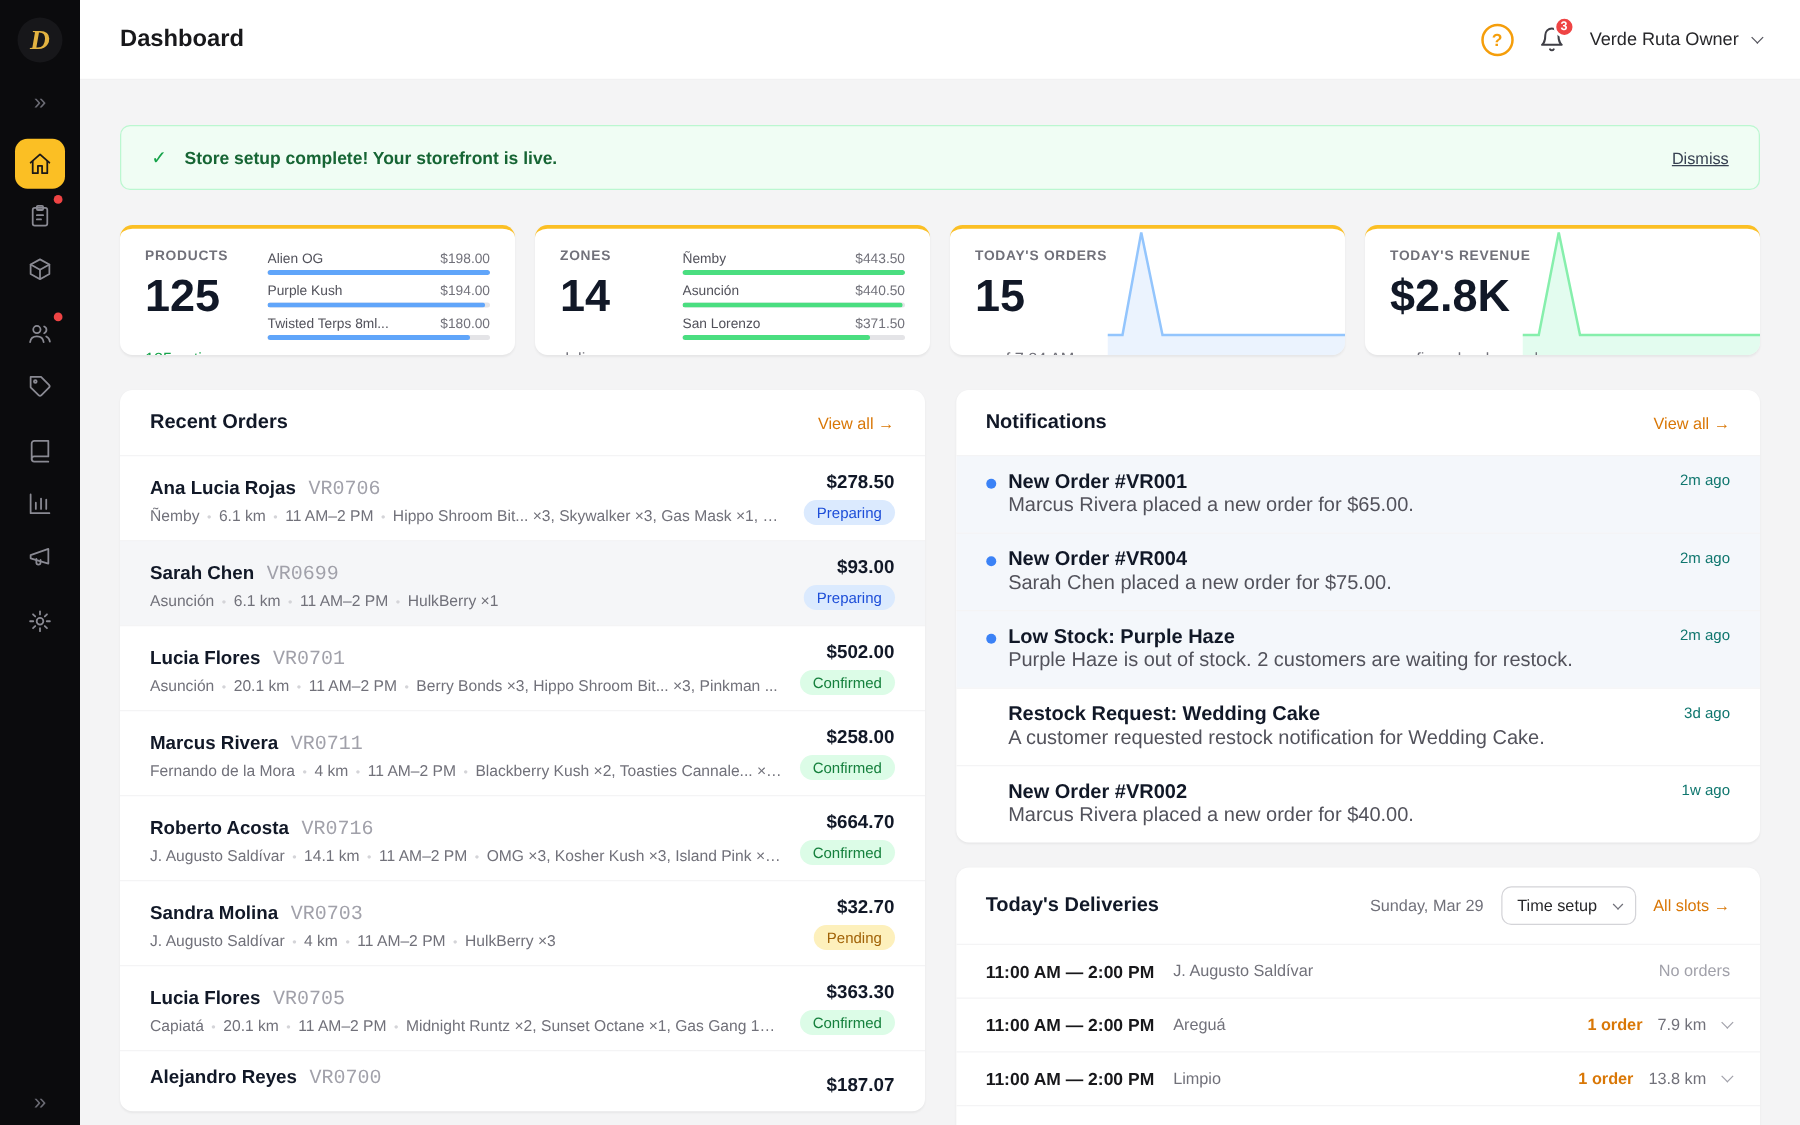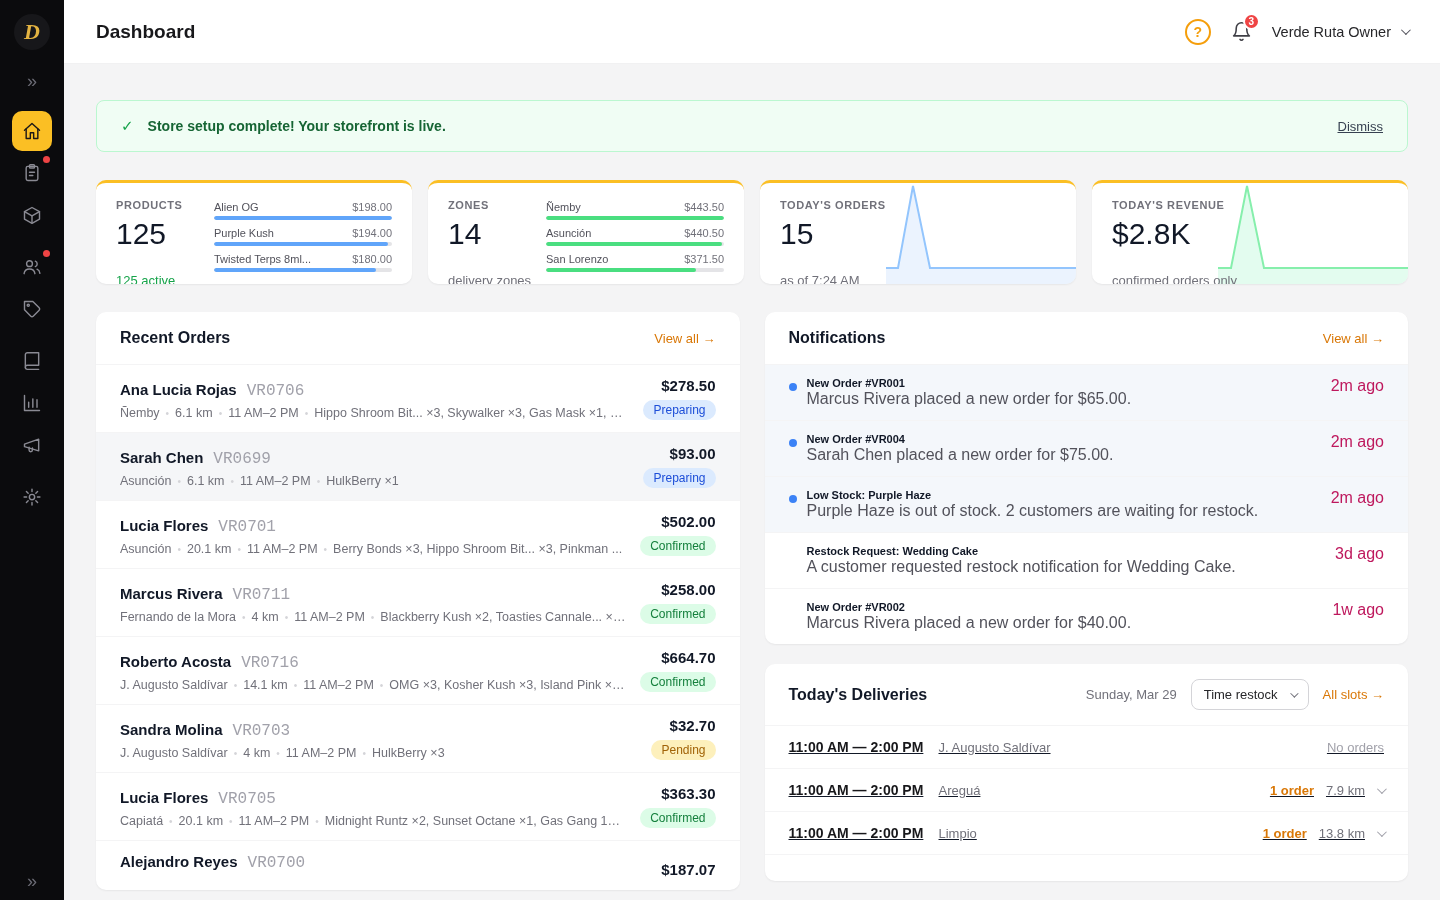--- a/index.html
+++ b/index.html
@@ -38,21 +38,21 @@
   .banner { height:52px; background:#f0fdf4; border:1px solid #bbf7d0; border-radius:8px; display:flex; align-items:center; padding:0 24px; margin-bottom:28px; }
   .banner-check { color:#16a34a; font-weight:bold; font-size:15px; margin-right:14px; }
   .banner-msg { color:#166534; font-size:14px; font-weight:bold; }
   .banner-dismiss { margin-left:auto; font-size:13px; color:#374151; text-decoration:underline; cursor:pointer; }
 
   
   .stats { display:grid; grid-template-columns:repeat(4,1fr); gap:16px; margin-bottom:28px; }
   .stat-card { position:relative; background:#fff; border-radius:10px; border-top:3px solid #fbbf24; height:104px; padding:16px 20px; box-shadow:0 1px 2px rgba(0,0,0,.06); overflow:hidden; display:flex; cursor:pointer; }
   .stat-left { flex:1; min-width:0; position:relative; z-index:2; }
   .stat-label { font-size:11px; font-weight:bold; letter-spacing:.6px; color:#71717a; margin-bottom:7px; }
-  .stat-value { font-size:30px; font-weight:normal; color:#111827; line-height:1.05; margin-bottom:23px; }
+  .stat-value { font-size:36px; font-weight:bold; color:#111827; line-height:1.05; margin-bottom:23px; }
   .stat-sub { font-size:13px; color:#71717a; }
   .stat-sub.green { color:#16a34a; }
   .mini-list { width:178px; display:flex; flex-direction:column; gap:7px; padding-top:2px; flex-shrink:0; }
   .mi-row { display:flex; justify-content:space-between; align-items:baseline; font-size:11px; color:#52525b; margin-bottom:3px; gap:8px; }
   .mi-name { white-space:nowrap; overflow:hidden; text-overflow:ellipsis; }
   .mi-val { color:#71717a; flex-shrink:0; }
   .mi-track { height:4px; background:#e4e4e7; border-radius:2px; overflow:hidden; }
   .mi-fill { height:4px; border-radius:2px; }
   .mini-list.blue .mi-fill { background:#60a5fa; }
   .mini-list.green .mi-fill { background:#4ade80; }
@@ -85,33 +85,33 @@
   .badge-preparing { background:#dbeafe; color:#1d4ed8; }
   .badge-confirmed { background:#dcfce7; color:#15803d; }
   .badge-pending { background:#fdf0bc; color:#a16207; }
 
   
   .notif-row { display:flex; padding:12px 24px; gap:10px; border-top:1px solid #f4f4f5; cursor:pointer; }
   .notif-row.unread { background:#f4f7fb; }
   .notif-dot { width:8px; height:8px; border-radius:50%; background:#3b82f6; margin-top:6px; flex-shrink:0; }
   .notif-row.read .notif-dot { visibility:hidden; }
   .notif-body { flex:1; min-width:0; }
-  .notif-title { font-size:11px; font-weight:bold; color:#111827; }
+  .notif-title { font-size:16px; font-weight:bold; color:#111827; }
   .notif-desc { margin-top:1px; font-size:16px; color:#52525b; }
-  .notif-time { font-size:16px; color:#be185d; flex-shrink:0; margin-left:12px; }
+  .notif-time { font-size:12px; color:#0f766e; flex-shrink:0; margin-left:12px; }
   .notifications-panel { margin-bottom:20px; }
 
   
   .deliv-head { display:flex; align-items:center; padding:15px 24px; gap:14px; }
   .deliv-head .panel-title { margin-right:auto; }
   .deliv-date { font-size:13px; color:#71717a; white-space:nowrap; }
   .sort-select { display:flex; align-items:center; gap:12px; border:1px solid #d4d4d8; border-radius:8px; padding:7px 12px; font-size:13px; color:#27272a; background:#fff; cursor:pointer; white-space:nowrap; }
   .sort-select .chevron { width:6px; height:6px; color:#71717a; }
   .all-slots { font-size:13px; color:#d97706; cursor:pointer; white-space:nowrap; }
-  .deliv-row { display:flex; align-items:center; padding:13px 24px; border-top:1px solid #f4f4f5; font-size:13px; cursor:pointer;text-decoration:underline; }
+  .deliv-row { display:flex; align-items:flex-start; padding:13px 24px; border-top:1px solid #f4f4f5; font-size:13px; cursor:pointer; }
   .deliv-time { font-size:14px; font-weight:bold; color:#18181b; width:150px; flex-shrink:0; }
   .deliv-zone { color:#71717a; }
   .deliv-right { margin-left:auto; display:flex; align-items:center; gap:12px; }
   .deliv-orders { color:#d97706; font-weight:bold; }
   .deliv-orders.none { color:#a1a1aa; font-weight:normal; }
   .deliv-km { color:#71717a; }
   .deliv-chev { width:7px; height:7px; color:#a1a1aa; }
 </style>
 </head>
 <body>
@@ -512,21 +512,21 @@
     <span class="notif-time">1w ago</span>
   </div>
 </div>
       </div>
 
       <div class="panel">
         <div class="deliv-head">
           <span class="panel-title">Today's Deliveries</span>
           <span class="deliv-date">Sunday, Mar 29</span>
           <div class="sort-select">
-            <span>Time restock</span>
+            <span>Time setup</span>
             <span class="chevron"></span>
           </div>
           <span class="all-slots">All slots →</span>
         </div>
         <div>
   <div class="deliv-row">
     <span class="deliv-time">11:00 AM — 2:00 PM</span>
     <span class="deliv-zone">J. Augusto Saldívar</span>
     <div class="deliv-right">
       <span class="deliv-orders none">No orders</span>

